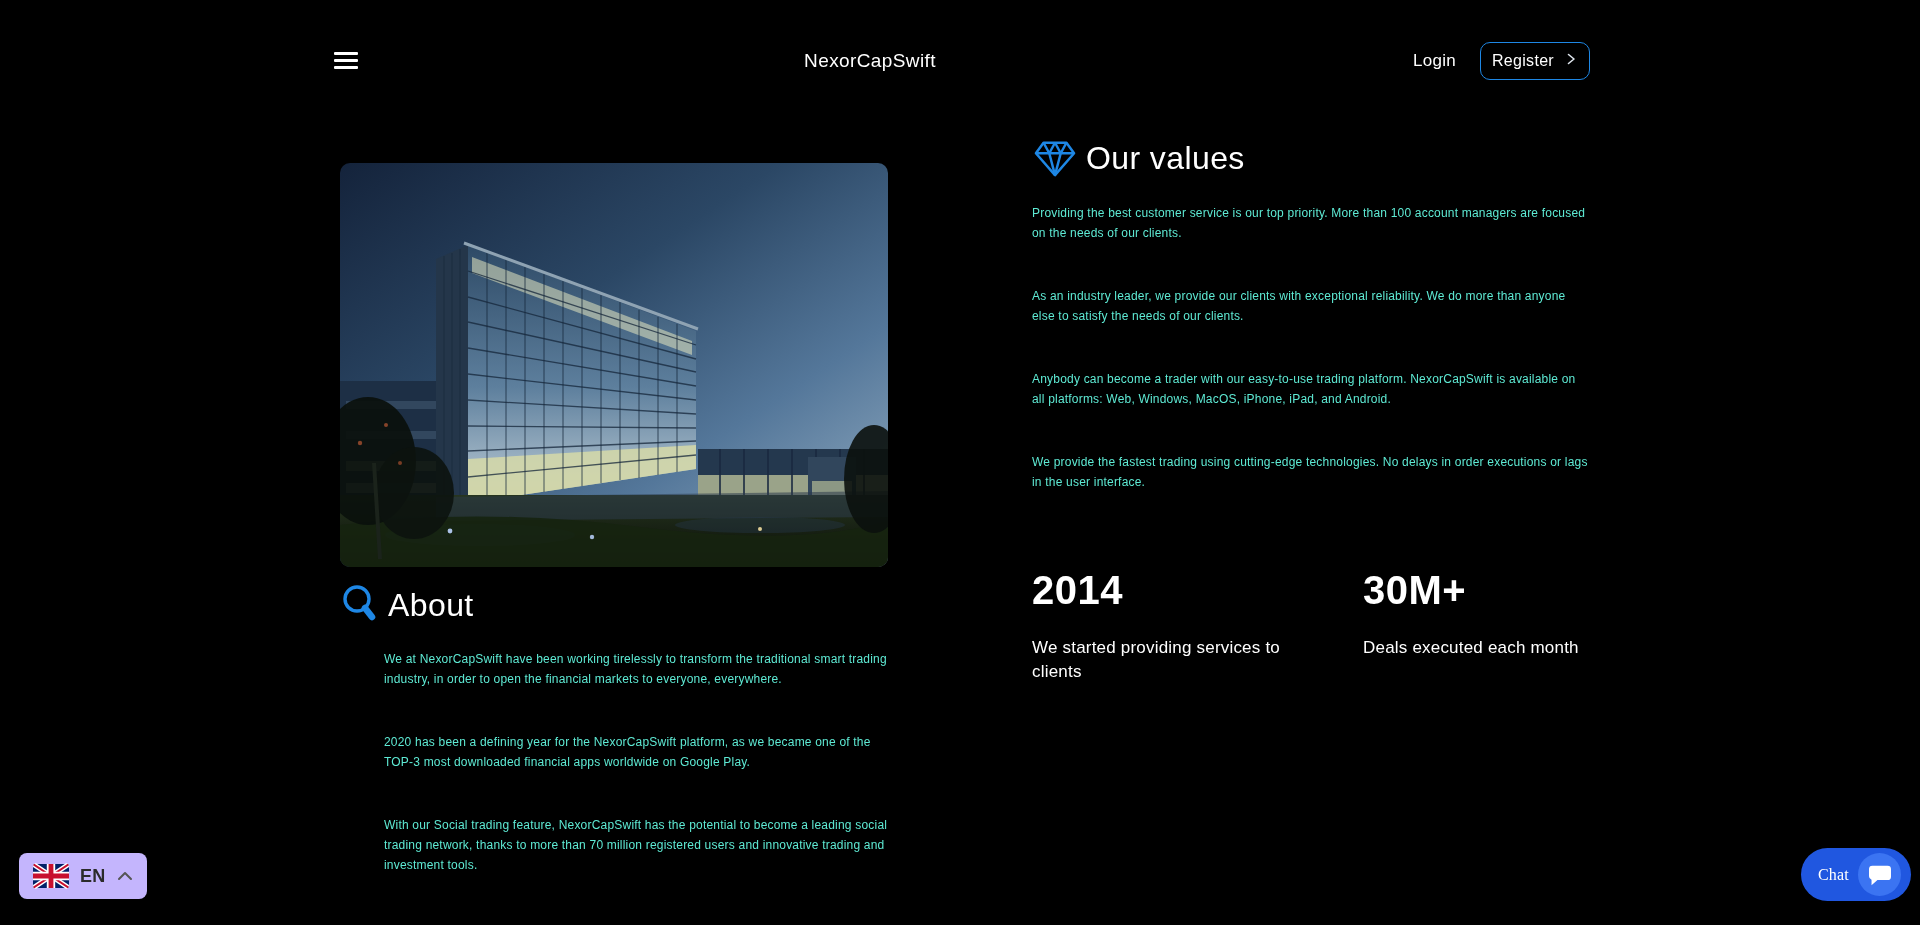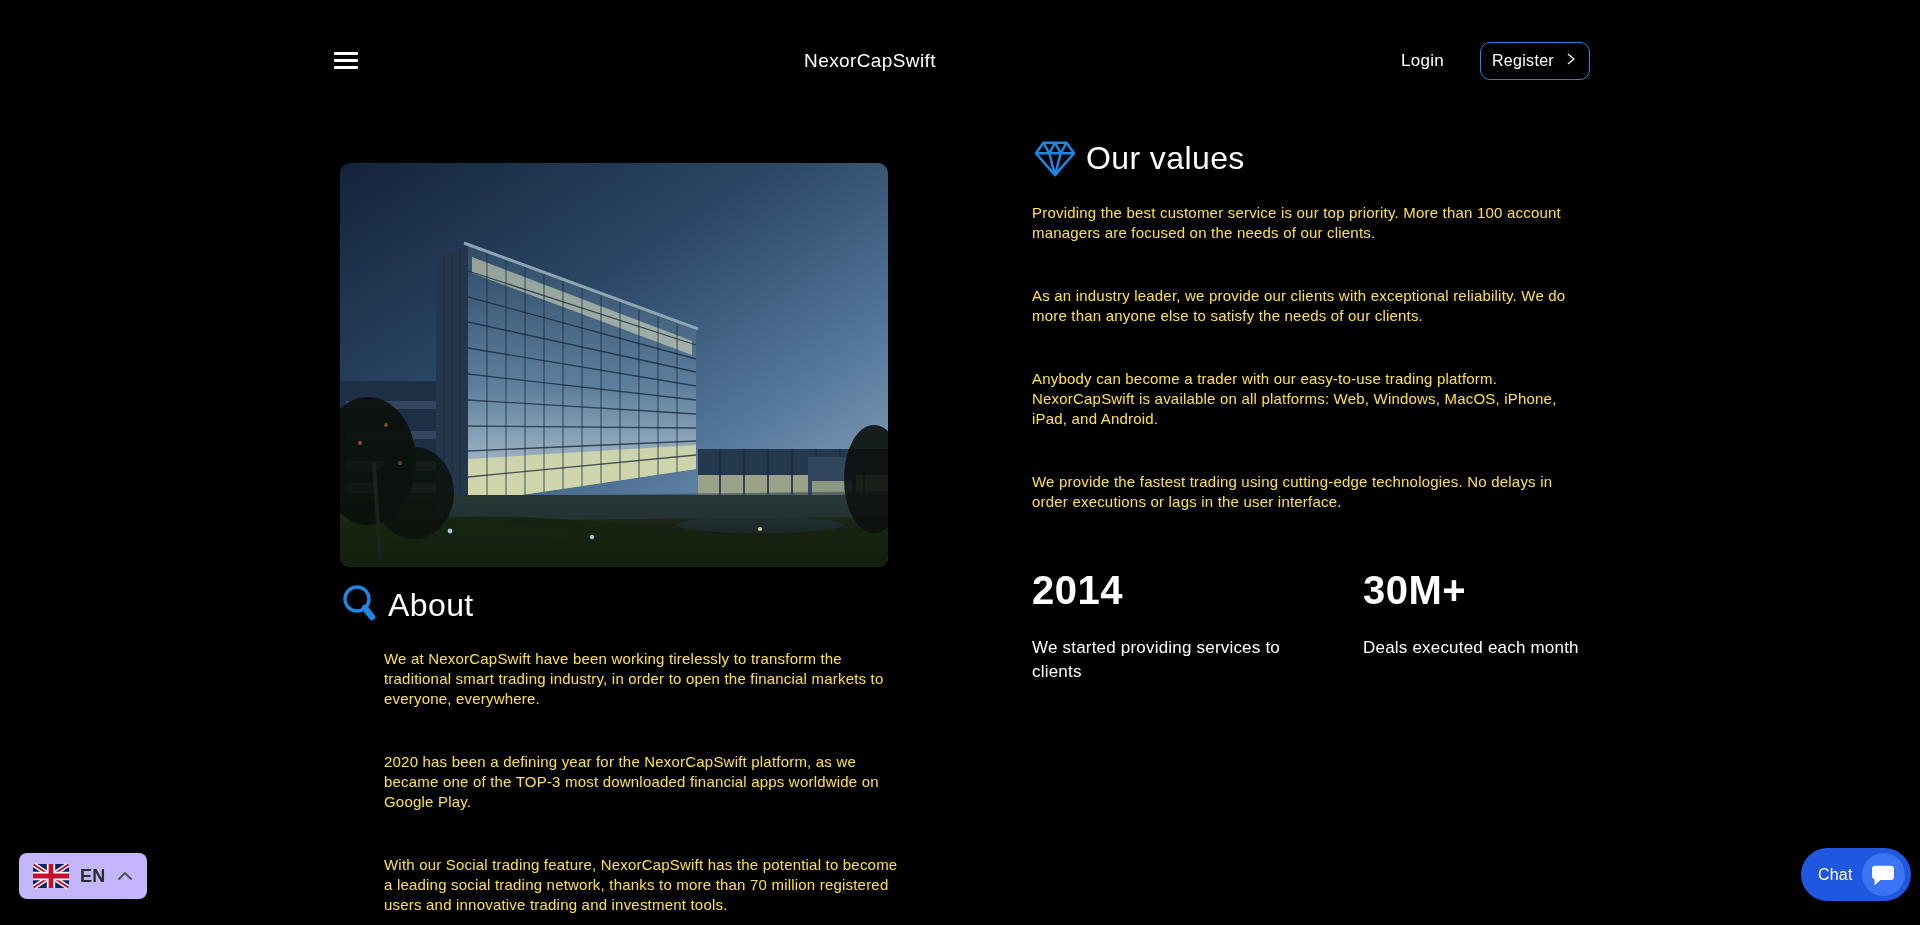--- a/index.html
+++ b/index.html
@@ -14,42 +14,42 @@
 
   
   .hamburger { position:absolute; left:334px; top:52px; width:24px; height:17px;
     background:none; border:none; cursor:pointer; display:flex; flex-direction:column; justify-content:space-between; }
   .hamburger span { display:block; width:24px; height:3px; background:#fff; border-radius:1px; }
 
   .brand { position:absolute; left:870px; top:50px; transform:translateX(-50%);
     font-size:19px; font-weight:500; letter-spacing:.4px; white-space:nowrap; }
 
   .header-right { position:absolute; right:330px; top:41px; height:40px;
-    display:flex; align-items:center; gap:36px; }
+    display:flex; align-items:center; gap:24px; }
   .login-link { background:none; border:none; color:#fff; font-size:17px; letter-spacing:.3px;
     font-family:inherit; cursor:pointer; }
   .register-btn { display:flex; align-items:center; gap:10px; padding:0 11px; height:38px;
     background:transparent; border:1.5px solid #1E87E5; border-radius:10px; color:#fff;
     font-size:16px; font-weight:500; letter-spacing:.3px; font-family:inherit; cursor:pointer; }
 
   
   .photo-wrap { position:absolute; left:340px; top:163px; width:548px; height:404px;
     border-radius:10px; overflow:hidden; }
   .photo-wrap svg { display:block; }
 
   .section-heading { display:flex; align-items:center; gap:8px;
     font-size:32px; font-weight:500; letter-spacing:.4px; }
   .section-heading .h-icon { flex:0 0 auto; display:flex; }
 
   .about-block { position:absolute; left:340px; top:583px; width:560px; }
   .about-block .paras { margin-top:22px;margin-left:44px; }
   .values-block { position:absolute; left:1032px; top:137px; width:556px; }
   .values-block .paras { margin-top:24px; }
 
-  .paras p { font-size:15px; line-height:20px; letter-spacing:.2px; color:#fde047; margin:0 0 43px 0; }
+  .paras p { font-size:12px; line-height:20px; letter-spacing:.2px; color:#5eead4; margin:0 0 43px 0; }
   .paras p:last-child { margin-bottom:0; }
 
   
   .stats { position:absolute; left:1032px; top:566px; display:flex; }
   .stat-col { width:331px; }
   .stat-col:last-child { width:auto; }
   .stat-value { font-size:40px; font-weight:600; line-height:48px; letter-spacing:.5px; }
   .stat-label { margin-top:22px; font-size:17px; line-height:24px; letter-spacing:.2px; }
   .stat-col:first-child .stat-label { max-width:265px; }
   .stat-col:last-child  .stat-label { max-width:232px; }
@@ -58,21 +58,21 @@
   .lang-box { position:absolute; left:19px; top:853px; height:46px; padding:0 14px;
     background:#c4b5fd; border:none; border-radius:8px; display:flex; align-items:center; gap:11px;
     cursor:pointer; font-family:inherit; }
   .lang-flag { width:36px; height:26px; border-radius:4px; overflow:hidden; display:flex; }
   .lang-code { font-size:18px; font-weight:bold; color:#2b2b2b; letter-spacing:.3px; }
   .lang-chevron { display:flex; }
 
   
   .chat-btn { position:absolute; left:1801px; top:848px; width:110px; height:53px;
     background:#2057E0; border:none; border-radius:27px; display:flex; align-items:center;
-    padding:0 5px 0 17px; gap:9px; cursor:pointer; font-family:Liberation Sans, sans-serif; }
+    padding:0 5px 0 17px; gap:9px; cursor:pointer; font-family:Liberation Serif, serif; }
   .chat-label { color:#fff; font-size:16px; letter-spacing:.2px; }
   .chat-circle { width:43px; height:43px; border-radius:50%; background:#3B74F2;
     display:flex; align-items:center; justify-content:center; }
 </style>
 </head>
 <body>
 
 <header>
   <button class="hamburger" aria-label="menu">
     <span></span>

